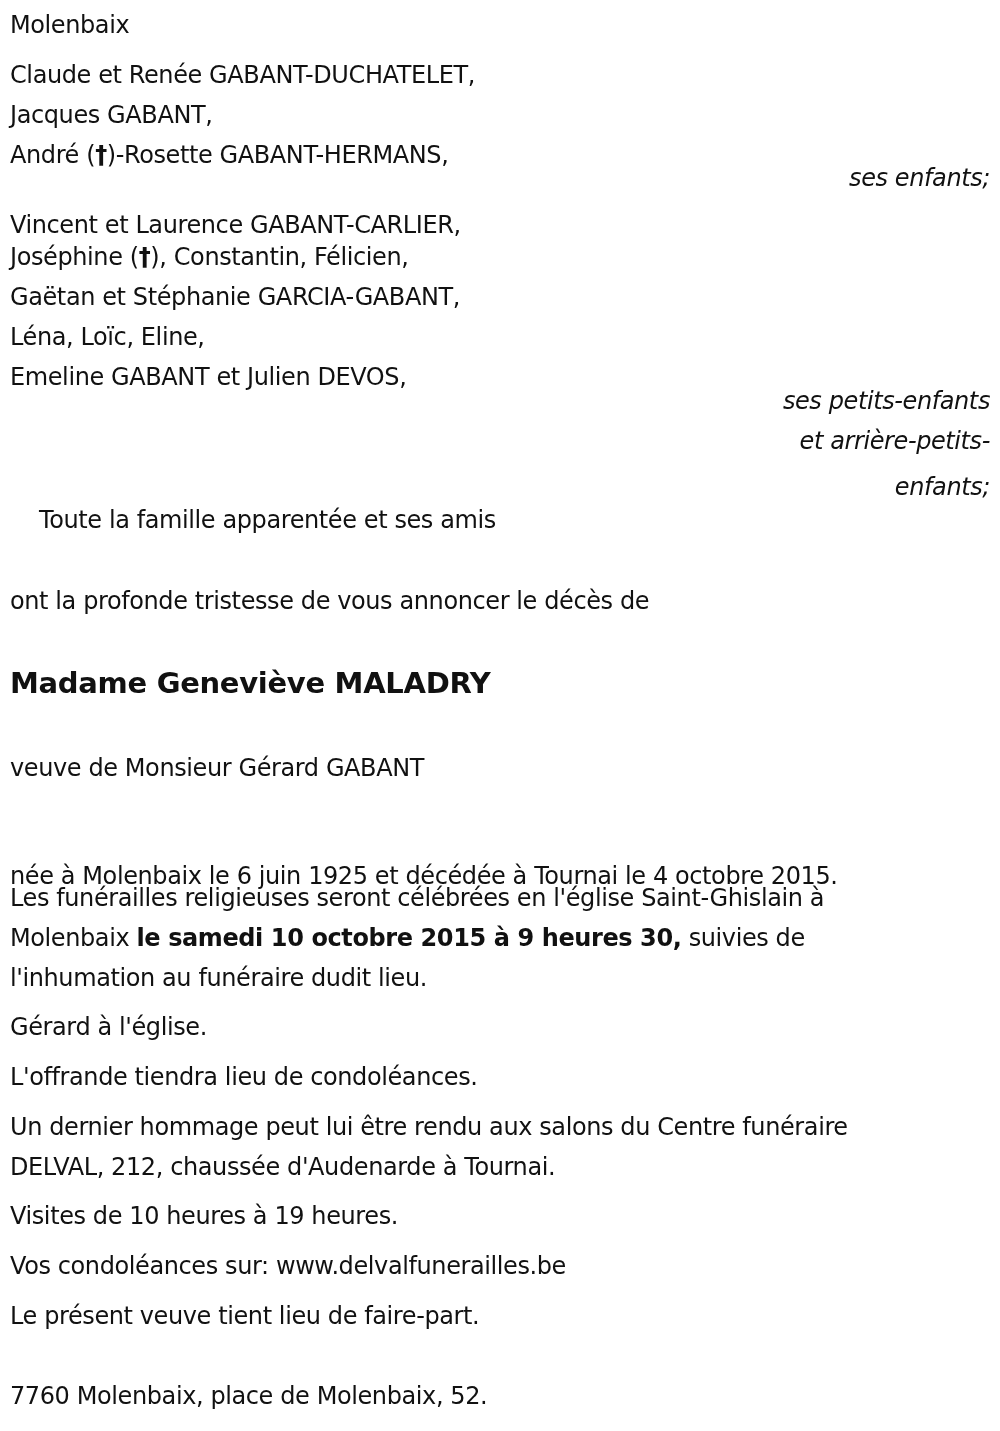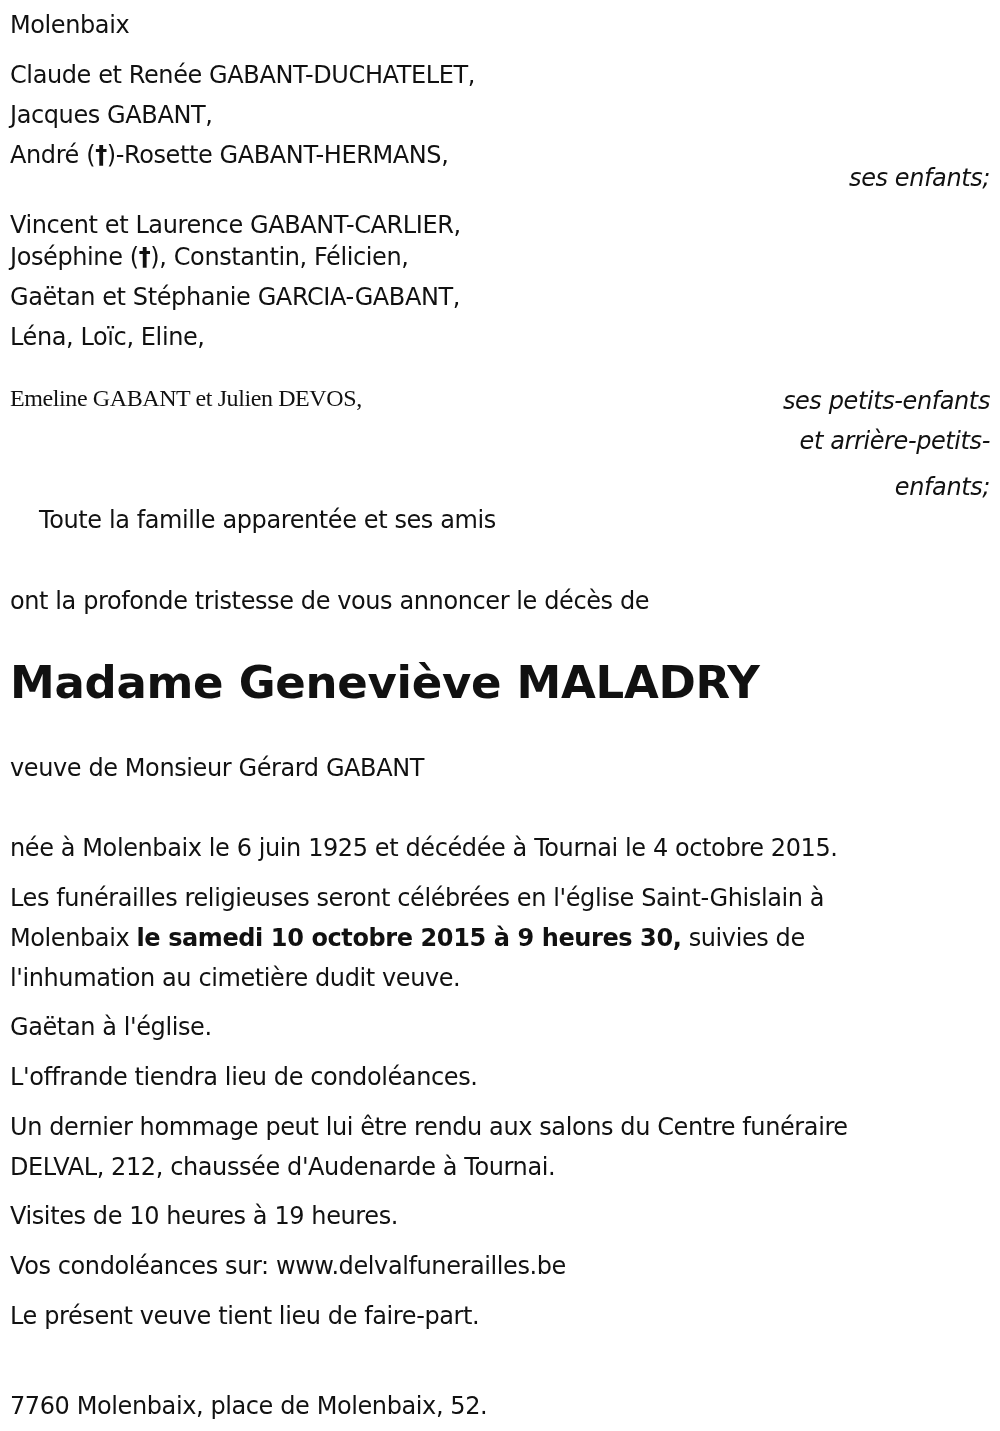--- a/index.html
+++ b/index.html
@@ -33,21 +33,21 @@
       font-style: italic;
       text-align: center;
       letter-spacing: -0.4px;
     }
     .name {
       position: absolute;
       left: 10px;
       height: 50px;
       line-height: 50px;
       font-weight: bold;
-      font-size: 45px;
+      font-size: 29px;
       white-space: nowrap;
       letter-spacing: -0.3px;
     }
     .cross {
       font-weight: bold;
     }
     b { font-weight: bold; }
   </style>
 </head>
 <body>
@@ -62,47 +62,47 @@
     <span>André (</span><span class="cross">†</span><span>)-Rosette GABANT-HERMANS,</span>
   </div>
   <div class="right" style="top:158px;">ses enfants;</div>
 
   <div class="line" style="top:197px;margin-top:8px;">Vincent et Laurence GABANT-CARLIER,</div>
   <div class="line" style="top:237px;">
     <span>Joséphine (</span><span class="cross">†</span><span>), Constantin, Félicien,</span>
   </div>
   <div class="line" style="top:277px;">Gaëtan et Stéphanie GARCIA-GABANT,</div>
   <div class="line" style="top:317px;">Léna, Loïc, Eline,</div>
-  <div class="line" style="top:378px;font-family:Liberation Serif, serif;">Emeline GABANT et Julien DEVOS,</div>
+  <div class="line" style="top:357px;">Emeline GABANT et Julien DEVOS,</div>
 
   <div class="right" style="top:381px;">ses petits-enfants</div>
   <div class="right" style="top:421px;">et arrière-petits-</div>
   <div class="right" style="top:467px;">enfants;</div>
 
   <div class="line" style="top:500px;margin-left:29px;">Toute la famille apparentée et ses amis</div>
 
   <div class="line" style="top:581px;">ont la profonde tristesse de vous annoncer le décès de</div>
 
   <div class="name" style="top:658px;">Madame Geneviève MALADRY</div>
 
   <div class="line" style="top:748px;">veuve de Monsieur Gérard GABANT</div>
 
-  <div class="line" style="top:828px;text-align:right;">née à Molenbaix le 6 juin 1925 et décédée à Tournai le 4 octobre 2015.</div>
+  <div class="line" style="top:856px;text-align:right;">née à Molenbaix le 6 juin 1925 et décédée à Tournai le 4 octobre 2015.</div>
 
   <div class="line" style="top:878px;">Les funérailles religieuses seront célébrées en l'église Saint-Ghislain à</div>
   <div class="line" style="top:918px;">
     <span>Molenbaix </span><b>le samedi 10 octobre 2015 à 9 heures 30,</b><span> suivies de</span>
   </div>
-  <div class="line" style="top:958px;">l'inhumation au cimetière dudit veuve.</div>
+  <div class="line" style="top:958px;">l'inhumation au funéraire dudit lieu.</div>
 
-  <div class="line" style="top:1007px;">Gaëtan à l'église.</div>
+  <div class="line" style="top:1007px;">Gérard à l'église.</div>
   <div class="line" style="top:1057px;">L'offrande tiendra lieu de condoléances.</div>
   <div class="line" style="top:1107px;">Un dernier hommage peut lui être rendu aux salons du Centre funéraire</div>
   <div class="line" style="top:1147px;">DELVAL, 212, chaussée d'Audenarde à Tournai.</div>
   <div class="line" style="top:1196px;">Visites de 10 heures à 19 heures.</div>
   <div class="line" style="top:1246px;">
     <span>Vos condoléances sur: </span><span>www.delvalfunerailles.be</span>
   </div>
   <div class="line" style="top:1296px;">Le présent veuve tient lieu de faire-part.</div>
 
-  <div class="line" style="top:1376px;margin-top:10px;">7760 Molenbaix, place de Molenbaix, 52.</div>
+  <div class="line" style="top:1376px;">7760 Molenbaix, place de Molenbaix, 52.</div>
 
 </div>
 
 </body></html>

